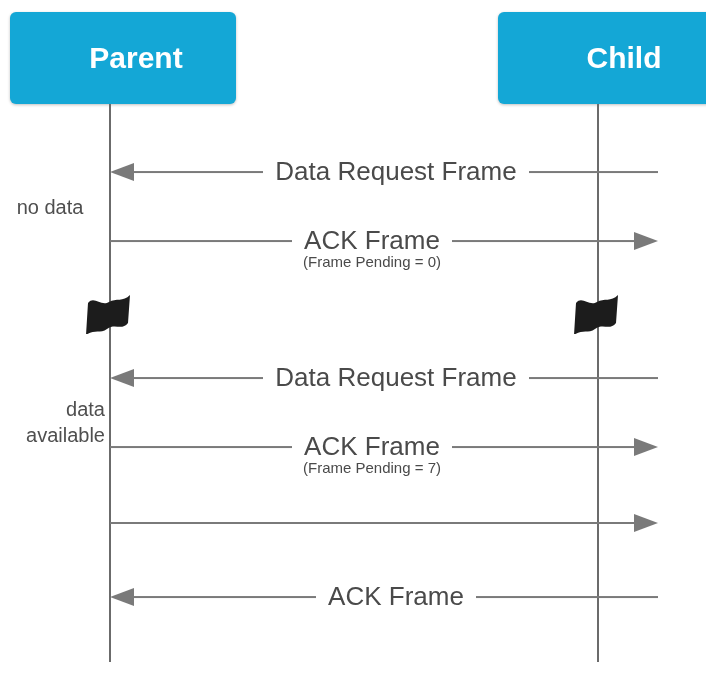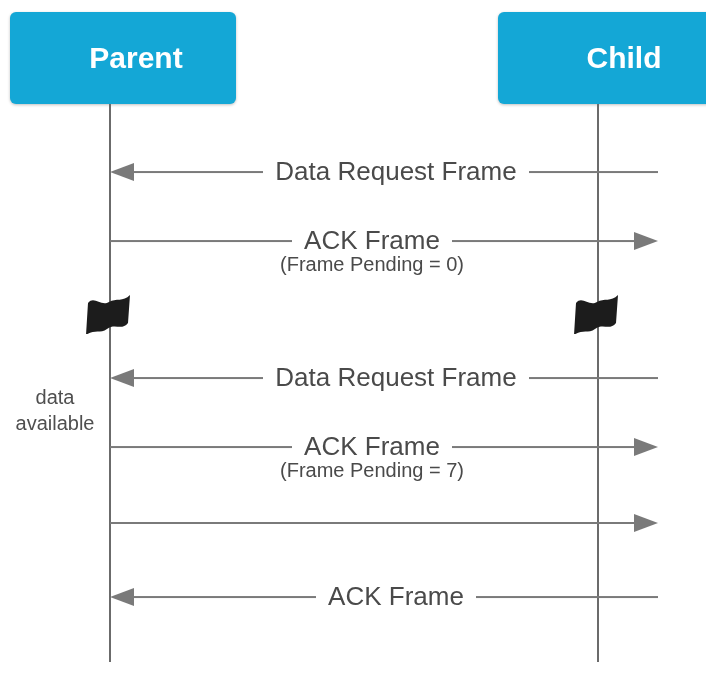--- a/index.html
+++ b/index.html
@@ -76,21 +76,21 @@
     color: var(--message-text);
     white-space: nowrap;
     line-height: 1.15;
   }
   .msg-sublabel {
     position: absolute;
     top: 100%;
     left: 50%;
     transform: translateX(-50%);
     margin-top: -3px;
-    font-size: 20px;
+    font-size: 15px;
     color: var(--message-text);
     white-space: nowrap;
   }
   .arrowhead {
     flex: 0 0 auto;
     width: 0; height: 0;
     border-top: 9px solid transparent;
     border-bottom: 9px solid transparent;
   }
   .arrowhead.left  { border-right: 24px solid var(--arrow); }
@@ -99,21 +99,21 @@
   .phase-label {
     position: absolute;
     width: 100px;
     text-align: center;
     font-size: 20px;
     line-height: 26px;
     color: var(--phase-text);
     white-space: pre-line;
   }
   .phase-no-data { left: 0px; top: 194px; }
-  .phase-data-available { left: 5px; top: 384px; }
+  .phase-data-available { left: 5px; top: 396px; text-align: right; }
   
   .break-flag {
     position: absolute;
     width: 46px;
     height: 42px;
     color: var(--flag);
     z-index: 2;
   }
   .break-flag-parent { left: 86px;  top: 292px; }
   .break-flag-child  { left: 574px; top: 292px; }
@@ -134,20 +134,21 @@
   <div class="actor-box actor-parent">
     <span>Parent</span>
   </div>
   <div class="actor-box actor-child">
     <span>Child</span>
   </div>
 
   <div class="lifeline lifeline-parent"></div>
   <div class="lifeline lifeline-child"></div>
 
+  <div class="phase-label phase-no-data">no data</div>
   <div class="phase-label phase-data-available">data
 available</div>
 
   <div class="msg msg-0">
     <span class="arrowhead left"></span>
     <span class="line"></span>
     <span class="label-wrap">
       <span class="msg-label">Data Request Frame</span>
     </span>
     <span class="line"></span>

